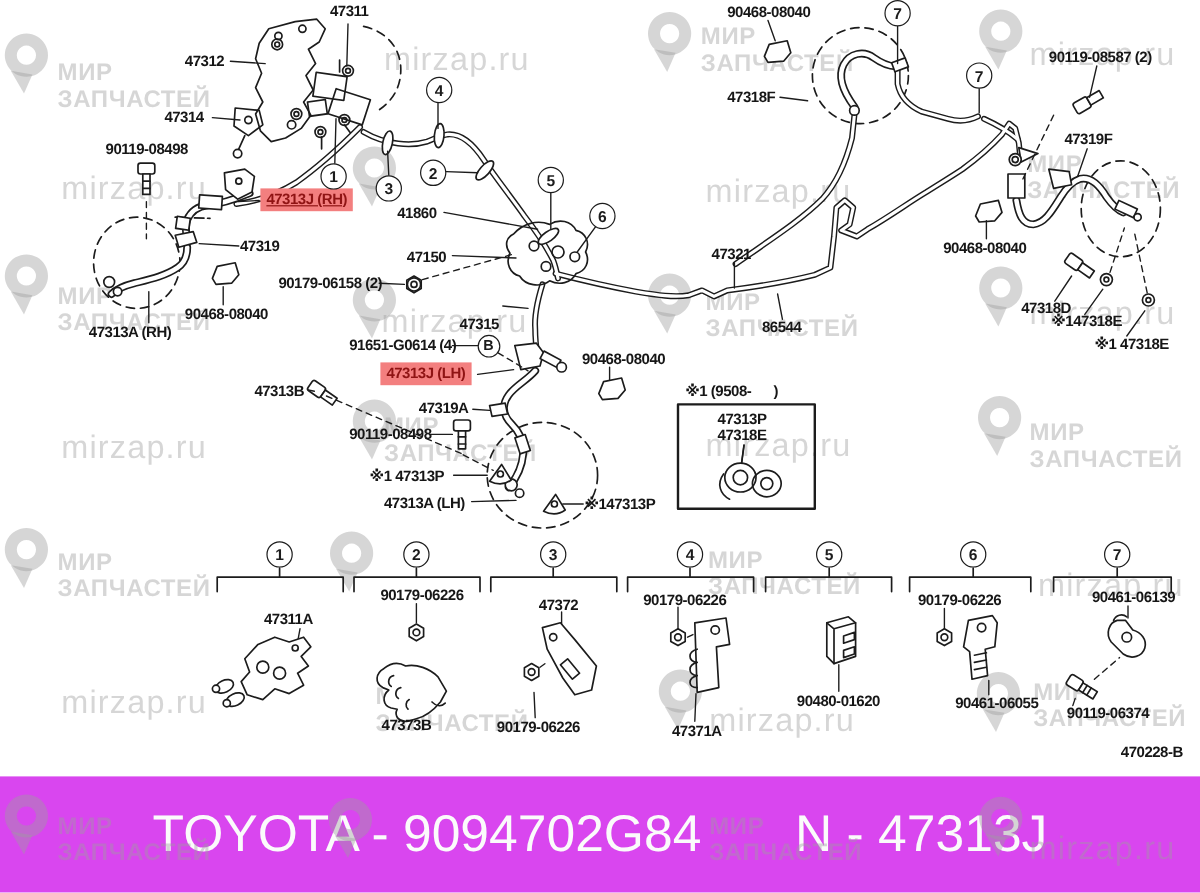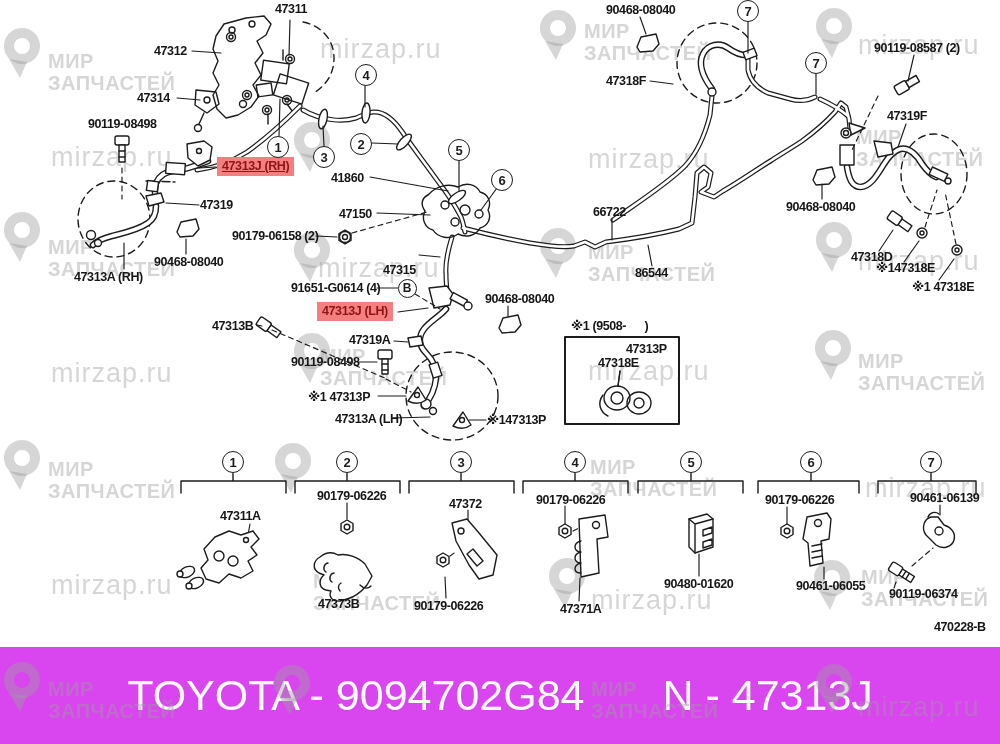--- a/index.html
+++ b/index.html
@@ -405,35 +405,35 @@
       <div class="plabel" style="left: 339px; top: 208px;">47150</div>
       <div class="plabel" style="left: 232px; top: 230px;">90179-06158 (2)</div>
       <div class="plabel" style="left: 154px; top: 256px;">90468-08040</div>
       <div class="plabel" style="left: 74px; top: 271px;">47313A (RH)</div>
       <div class="plabel" style="left: 383px; top: 249px; margin-top: 15px;">47315</div>
       <div class="plabel" style="left: 291px; top: 282px;">91651-G0614 (4)</div>
       <div class="plabel" style="left: 212px; top: 320px;">47313B</div>
       <div class="plabel" style="left: 349px; top: 334px;">47319A</div>
       <div class="plabel" style="left: 291px; top: 356px;">90119-08498</div>
       <div class="plabel" style="left: 308px; top: 391px;">※1 47313P</div>
-      <div class="plabel" style="left: 320px; top: 413px; margin-left: 15px;">47313A (LH)</div>
+      <div class="plabel" style="left: 320px; top: 413px;">47313A (LH)</div>
       <div class="plabel" style="left: 487px; top: 414px;">※147313P</div>
       <div class="plabel" style="left: 485px; top: 293px;">90468-08040</div>
-      <div class="plabel" style="left: 593px; top: 206px;">66722</div>
+      <div class="plabel" style="left: 593px; top: 206px;">47321</div>
       <div class="plabel" style="left: 635px; top: 267px;">86544</div>
       <div class="plabel" style="left: 606px; top: 4px;">90468-08040</div>
       <div class="plabel" style="left: 606px; top: 75px;">47318F</div>
       <div class="plabel" style="left: 874px; top: 42px;">90119-08587 (2)</div>
       <div class="plabel" style="left: 887px; top: 110px;">47319F</div>
       <div class="plabel" style="left: 786px; top: 201px;">90468-08040</div>
       <div class="plabel" style="left: 851px; top: 251px;">47318D</div>
       <div class="plabel" style="left: 876px; top: 262px;">※147318E</div>
       <div class="plabel" style="left: 912px; top: 281px;">※1 47318E</div>
       <div class="plabel" style="left: 571px; top: 320px;">※1 (9508-      )</div>
-      <div class="plabel" style="left: 598px; top: 343px; margin-left: 28px;">47313P</div>
+      <div class="plabel" style="left: 598px; top: 343px;">47313P</div>
       <div class="plabel" style="left: 598px; top: 357px;">47318E</div>
       <div class="plabel" style="left: 220px; top: 510px;">47311A</div>
       <div class="plabel" style="left: 317px; top: 490px;">90179-06226</div>
       <div class="plabel" style="left: 318px; top: 598px;">47373B</div>
       <div class="plabel" style="left: 449px; top: 498px;">47372</div>
       <div class="plabel" style="left: 414px; top: 600px;">90179-06226</div>
       <div class="plabel" style="left: 536px; top: 494px;">90179-06226</div>
       <div class="plabel" style="left: 560px; top: 603px;">47371A</div>
       <div class="plabel" style="left: 664px; top: 578px;">90480-01620</div>
       <div class="plabel" style="left: 765px; top: 494px;">90179-06226</div>

